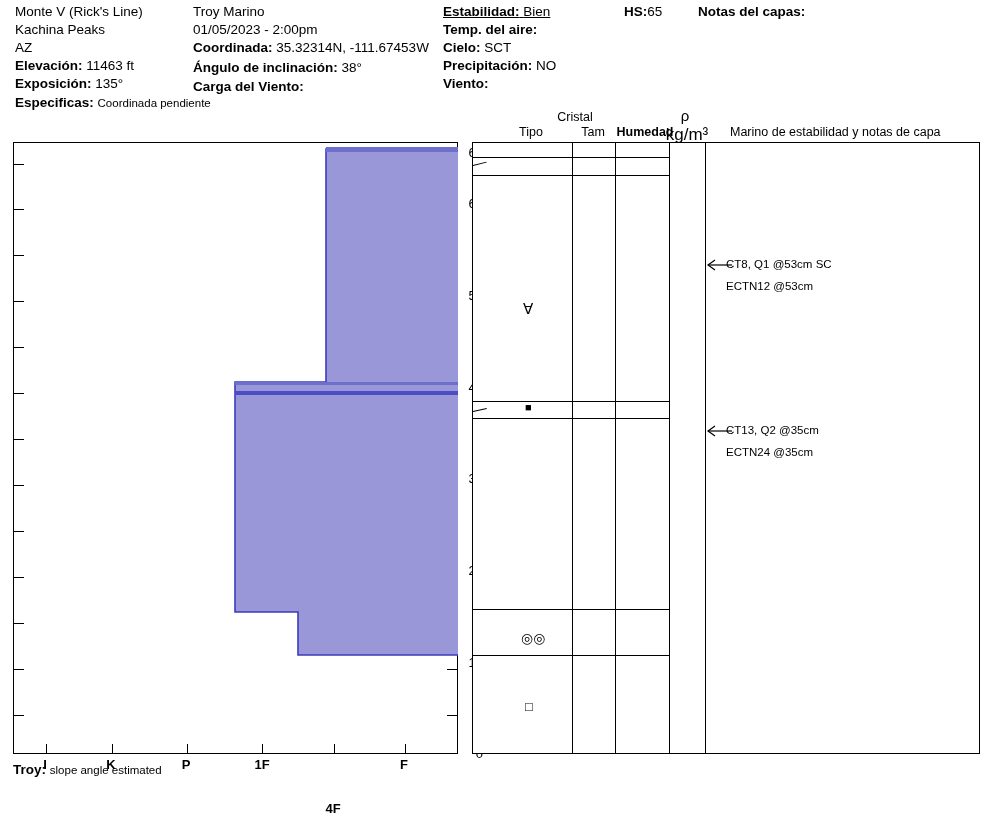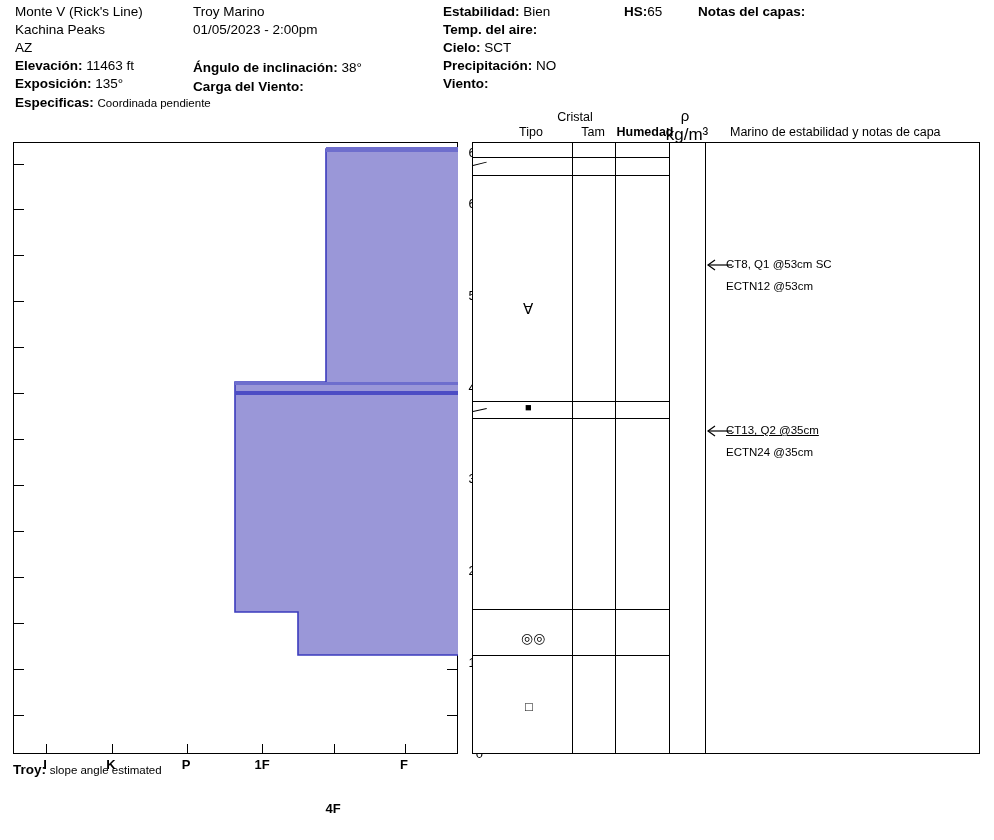--- a/index.html
+++ b/index.html
@@ -156,30 +156,34 @@
     <span class="lbl-b">Exposición:</span>
     <span>135°</span>
   </div>
   <div class="hdr-line" style="left:15px; top:95px;">
     <span class="lbl-b">Especificas:</span>
     <span class="small-note">Coordinada pendiente</span>
   </div>
 
   <div class="hdr-line" style="left:193px; top:4px;">Troy Marino</div>
   <div class="hdr-line" style="left:193px; top:22px;">01/05/2023 - 2:00pm</div>
+  <div class="hdr-line" style="left:193px; top:40px;">
+    <span class="lbl-b">Coordinada:</span>
+    <span>35.32314N, -111.67453W</span>
+  </div>
   <div class="hdr-line" style="left:193px; top:60px;">
     <span class="lbl-b">Ángulo de inclinación:</span>
     <span>38°</span>
   </div>
   <div class="hdr-line" style="left:193px; top:79px;">
     <span class="lbl-b">Carga del Viento:</span>
     <span></span>
   </div>
 
-  <div class="hdr-line" style="left:443px; top:4px;">
+  <div class="hdr-line" style="left:443px; top:4px;text-decoration:underline;">
     <span class="lbl-b">Estabilidad:</span>
     <span>Bien</span>
   </div>
   <div class="hdr-line" style="left:443px; top:22px;text-align:center;">
     <span class="lbl-b">Temp. del aire:</span>
     <span></span>
   </div>
   <div class="hdr-line" style="left:443px; top:40px;">
     <span class="lbl-b">Cielo:</span>
     <span>SCT</span>
@@ -335,19 +339,19 @@
   <line x1="32" y1="10" x2="8" y2="10" stroke="#000" stroke-width="1.2"></line>
   <polyline points="15,5 8,10 15,15" fill="none" stroke="#000" stroke-width="1.2"></polyline>
 </svg>
 <div class="test-note" style="left:726px; top:258px;">CT8, Q1 @53cm  SC</div>
 <div class="test-note" style="left:726px; top:280px;">ECTN12 @53cm</div>
 
 <svg class="abs" style="left:700px; top:421px;" width="40" height="20">
   <line x1="32" y1="10" x2="8" y2="10" stroke="#000" stroke-width="1.2"></line>
   <polyline points="15,5 8,10 15,15" fill="none" stroke="#000" stroke-width="1.2"></polyline>
 </svg>
-<div class="test-note" style="left:726px; top:424px;text-decoration:underline;">CT13, Q2 @35cm</div>
+<div class="test-note" style="left:726px; top:424px;">CT13, Q2 @35cm</div>
 <div class="test-note" style="left:726px; top:446px;">ECTN24 @35cm</div>
 
 <div id="footer-notes" class="abs">
   <span class="lbl-b">Troy:</span>
   <span class="small-note">slope angle estimated</span>
 </div>
 
 </body></html>

